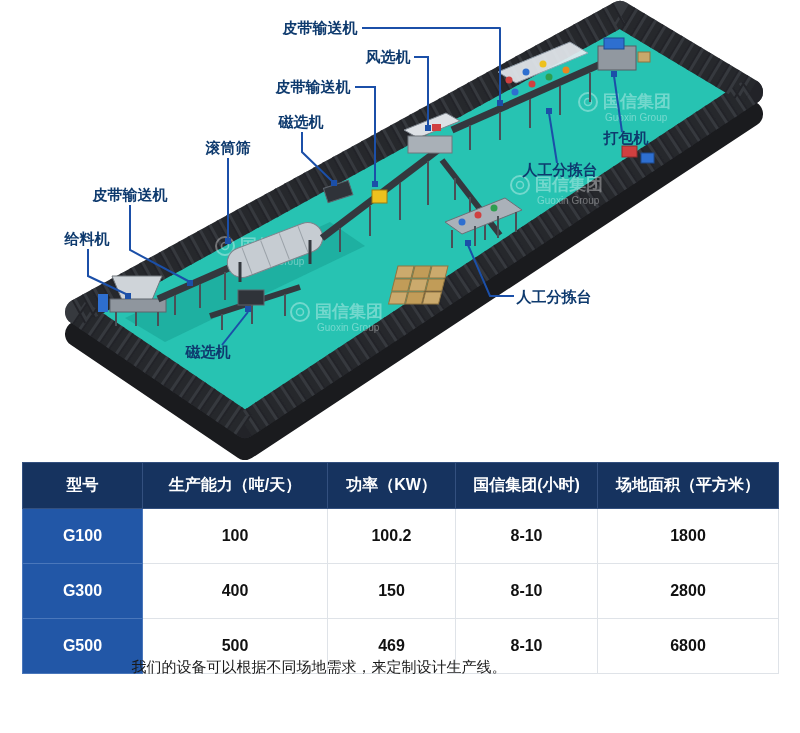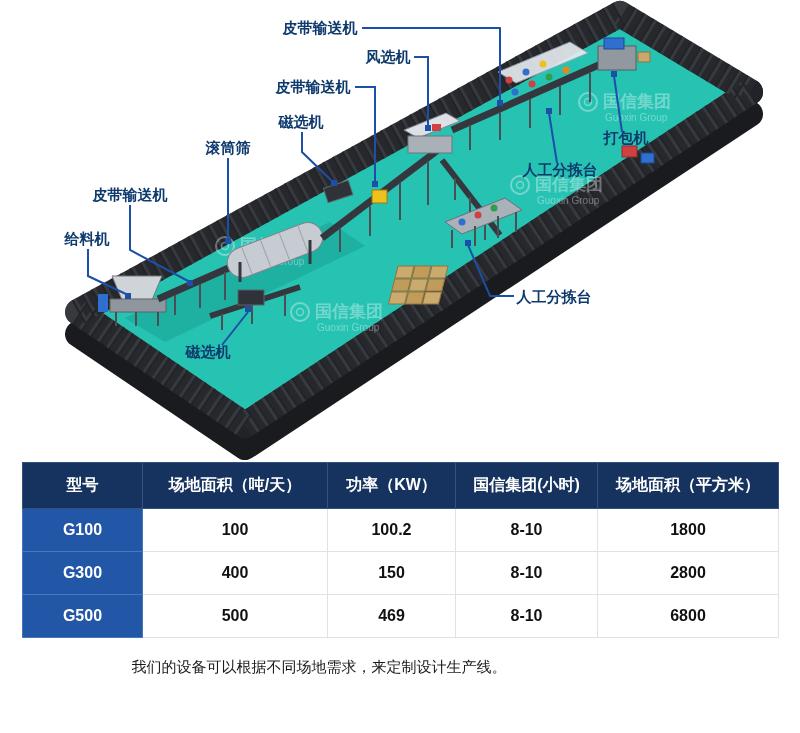--- a/index.html
+++ b/index.html
@@ -7,21 +7,21 @@
   body { font-family: "Liberation Sans", "DejaVu Sans", sans-serif; }
   .page { position:relative; width:800px; height:733px; background:#ffffff; overflow:hidden; margin:0 auto; }
   .diagram-wrap { position:absolute; left:0; top:0; width:800px; height:460px; }
   .diagram-wrap svg { display:block; }
 
   .spec-table { position:absolute; left:22px; top:462px; width:756px; border-collapse:collapse;
                 text-align:center; table-layout:fixed; }
   .spec-table th { background:#16335f; color:#ffffff; font-size:16px; font-weight:bold;
                    padding:12px 7px; border:1px solid #33507f; }
   .spec-table td { background:#ffffff; color:#111111; font-size:16px; font-weight:bold;
-                   padding:12px 3px; border:1px solid #dfe3e8; }
+                   padding:18px 3px; border:1px solid #dfe3e8; }
   .spec-table td.model { background:#2257a7; color:#ffffff; border-color:#4a77bb; }
   .c0{width:120px}.c1{width:185px}.c2{width:128px}.c3{width:142px}.c4{width:181px}
 
   .note { position:absolute; left:0; top:658px; width:638px; text-align:center;
           font-size:15px; color:#1a1a1a; }
 
   text.lbl { font-size:15px; font-weight:bold; fill:#0e3a6e; }
   .wm-cn { font-size:17px; font-weight:bold; fill:#ffffff; }
   .wm-en { font-size:10px; fill:#ffffff; }
 </style>
@@ -275,21 +275,21 @@
     <colgroup>
         <col class="c0">
         <col class="c1">
         <col class="c2">
         <col class="c3">
         <col class="c4">
       </colgroup>
     <thead>
       <tr>
         <th>型号</th>
-        <th>场地面积（吨/天）</th>
+        <th>生产能力（吨/天）</th>
         <th>功率（KW）</th>
         <th>国信集团(小时)</th>
         <th>场地面积（平方米）</th>
       </tr>
     </thead>
     <tbody>
       <tr>
         <td class="model">G100</td>
         <td>100</td>
         <td>100.2</td>

